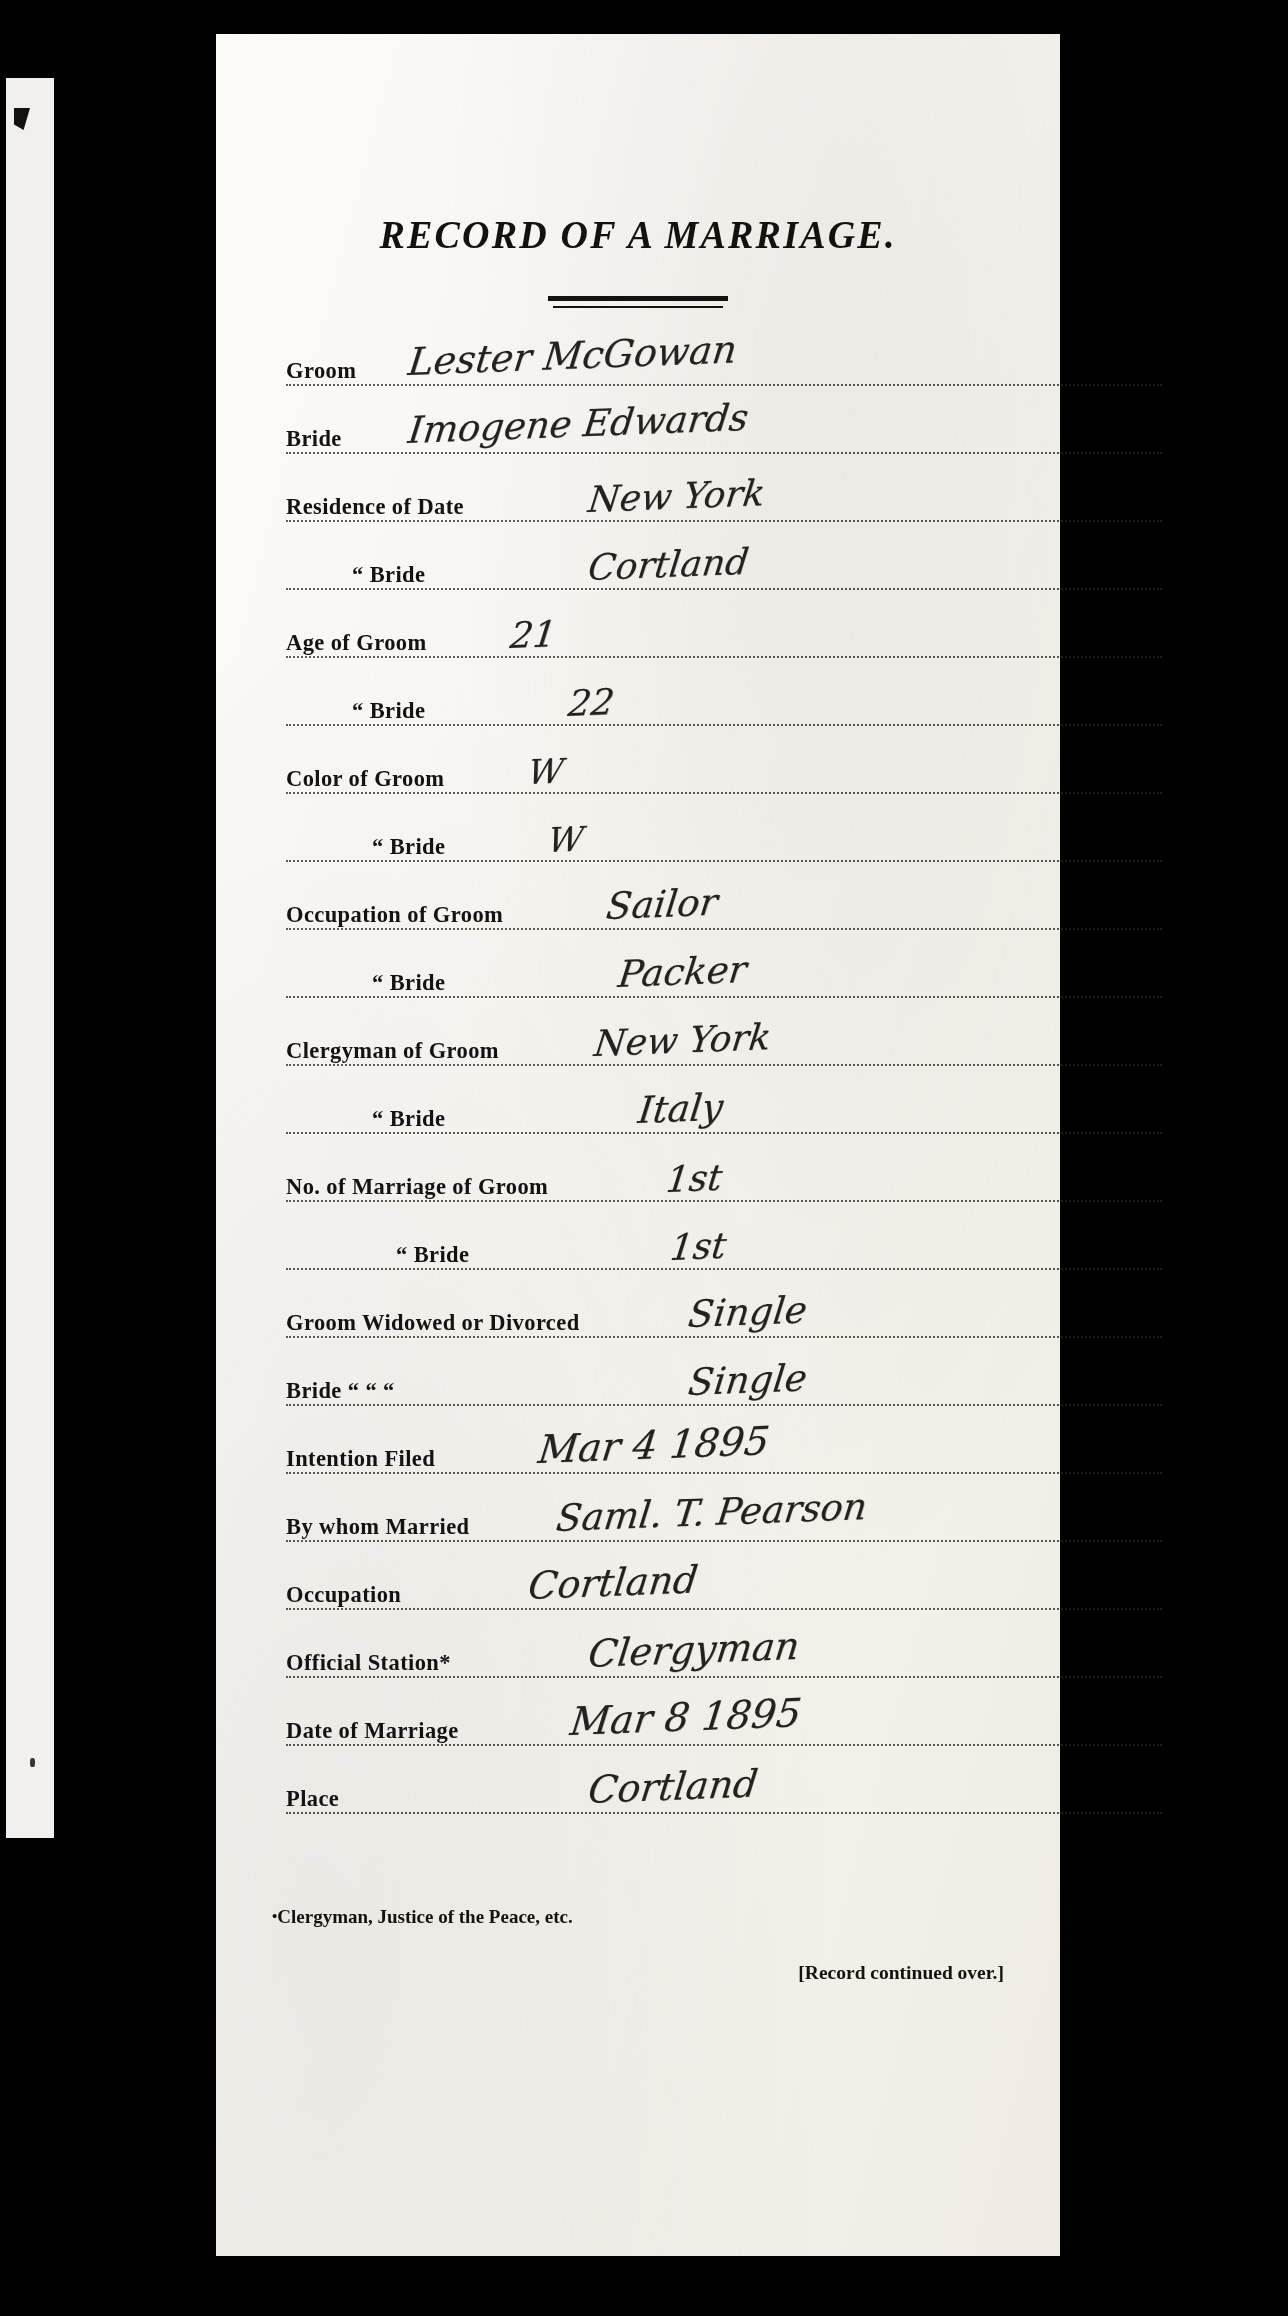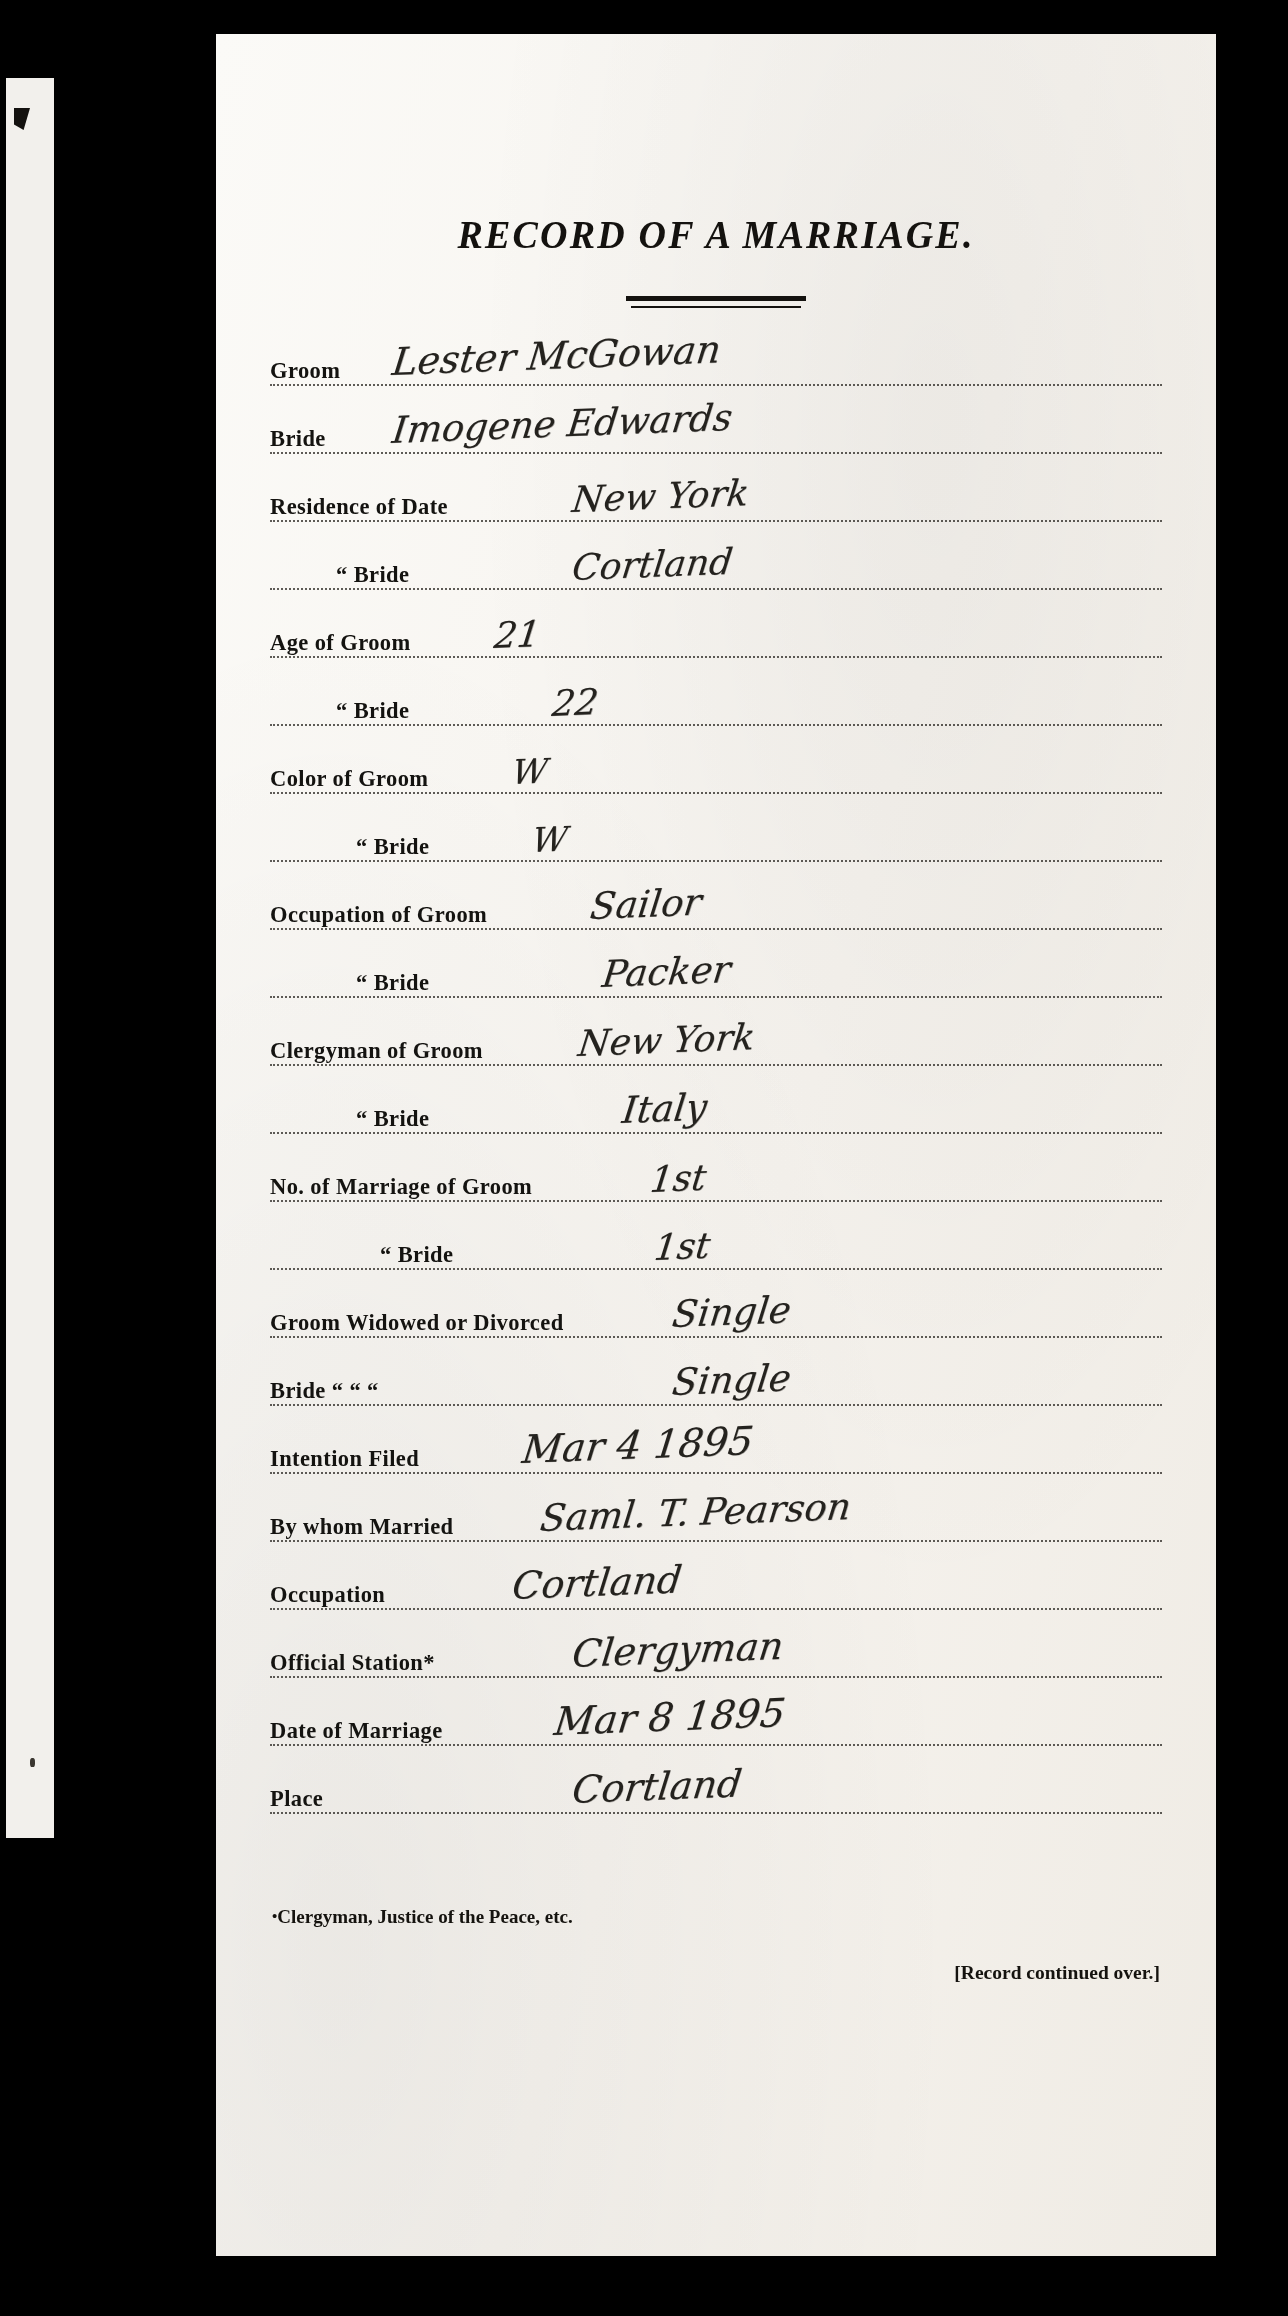--- a/index.html
+++ b/index.html
@@ -42,21 +42,21 @@
     height: 9px;
     background: #3a3630;
     border-radius: 40%;
   }
 
   
   #page {
     position: absolute;
     left: 216px;
     top: 34px;
-    width: 1000px;
+    width: 844px;
     height: 2222px;
     background: #86efac;
     box-shadow: 0 0 26px rgba(0,0,0,0.55);
   }
   #page-inner {
     position: absolute;
     left: 0; top: 0; right: 0; bottom: 0;
     background:
       radial-gradient(ellipse at 72% 18%, rgba(0,0,0,0.045) 0%, rgba(0,0,0,0) 46%),
       radial-gradient(ellipse at 12% 86%, rgba(0,0,0,0.05) 0%, rgba(0,0,0,0) 50%),
@@ -91,20 +91,21 @@
   
   #form {
     position: absolute;
     left: 54px;
     top: 298px;
     width: 892px;
   }
   .row {
     position: relative;
     height: 68px;
+    margin-left: 16px;
   }
   .label {
     position: absolute;
     left: 0;
     bottom: 16px;
     font-family: "Liberation Serif", serif;
     font-weight: bold;
     font-size: 22.5px;
     color: #141310;
     letter-spacing: 0.4px;

